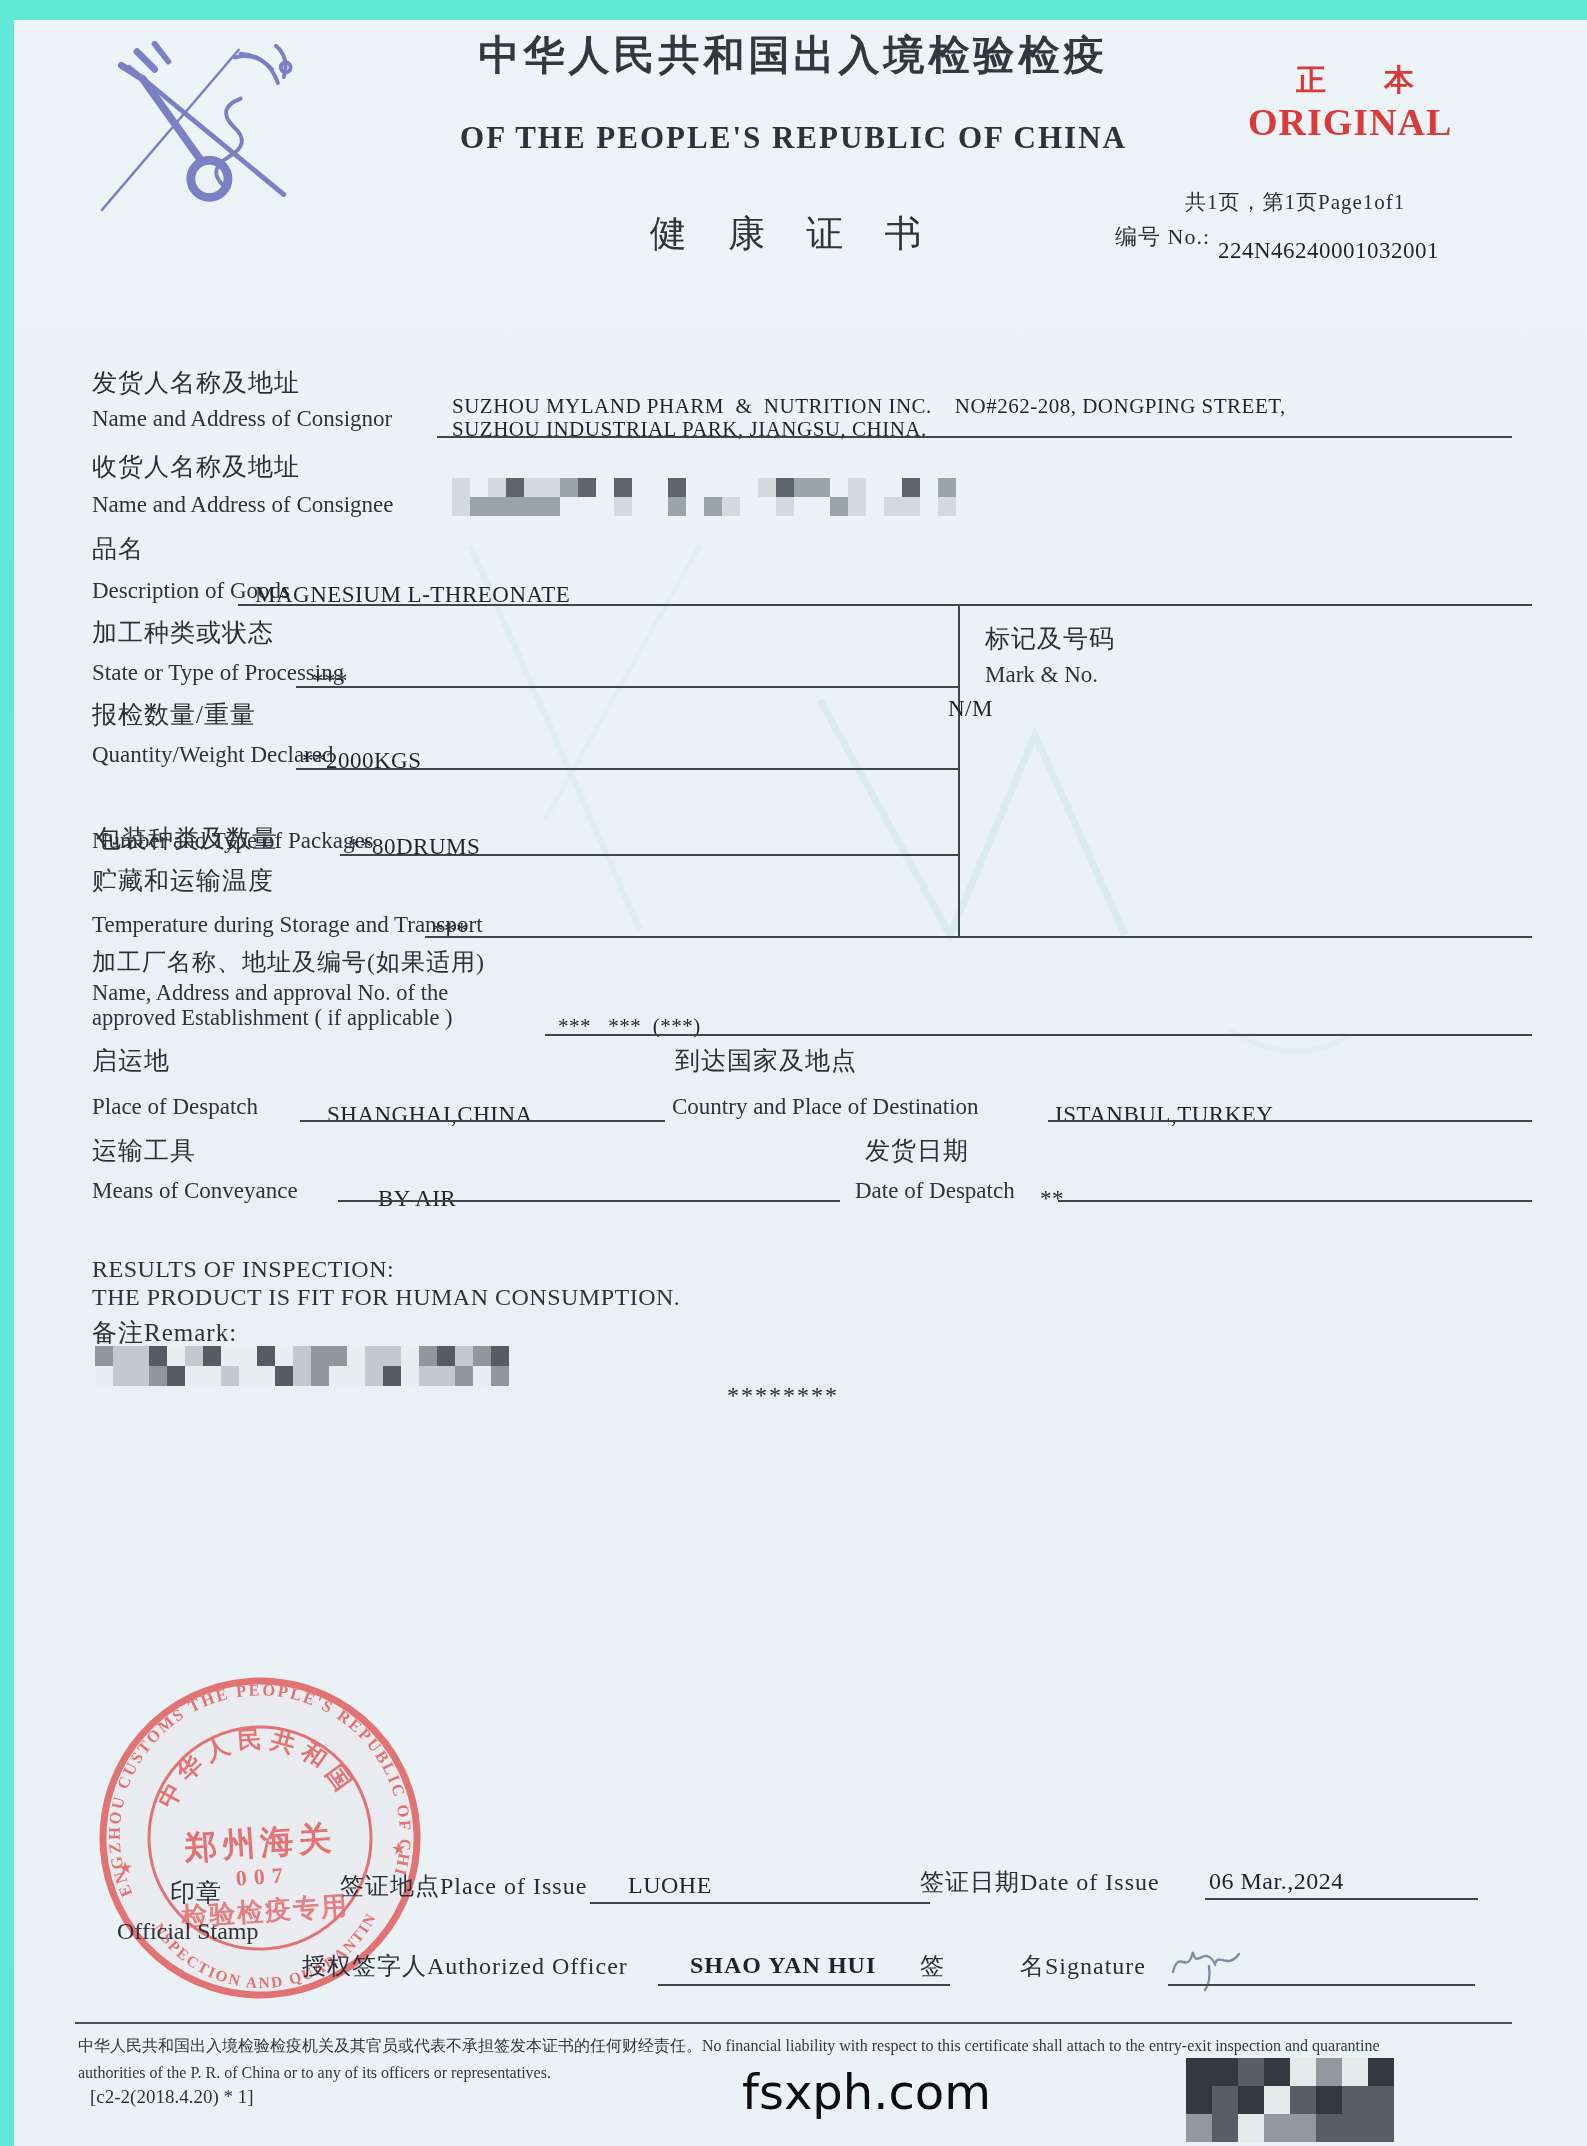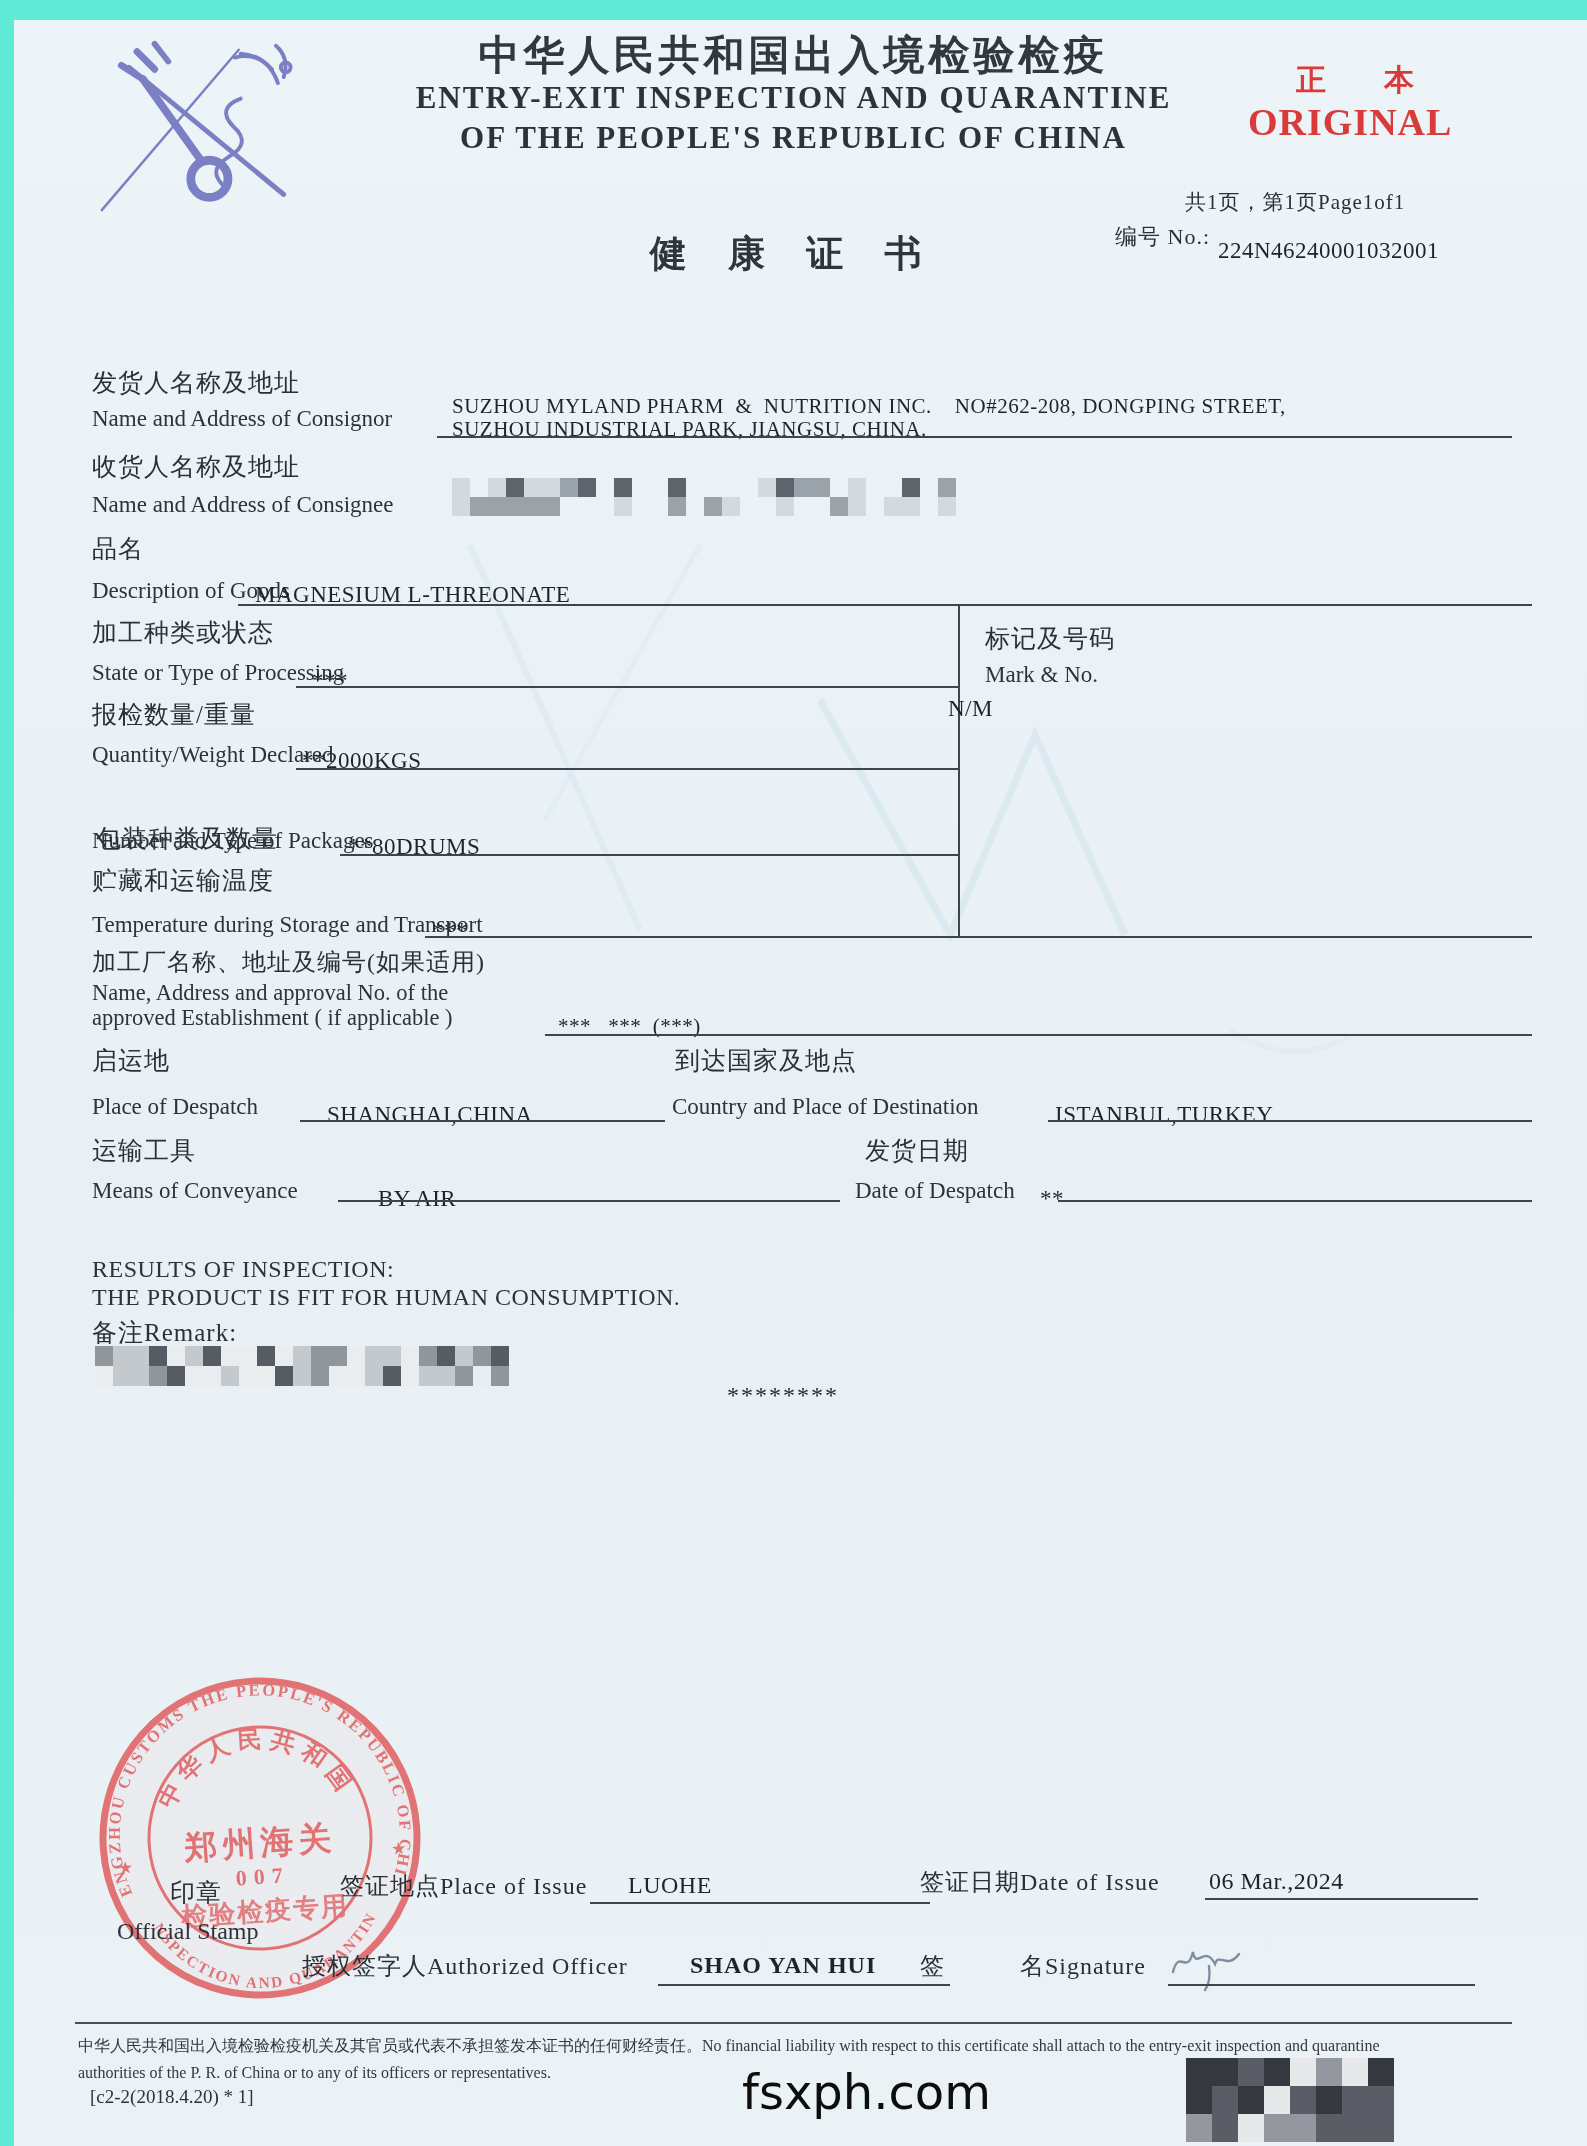--- a/index.html
+++ b/index.html
@@ -42,31 +42,30 @@
       <path d="M38,36 L196,166" stroke-width="5"></path>
       <path d="M152,68 q-26,10 -7,29 q19,17 -6,31 q-23,14 -2,31" stroke-width="4"></path>
       <path d="M190,52 q-10,-28 -38,-30" stroke-width="4"></path>
       <path d="M184,38 q-16,-18 -38,-12" stroke-width="4"></path>
       <path d="M196,46 q6,-20 -8,-32" stroke-width="4"></path>
       <circle cx="198" cy="36" r="5" stroke-width="4"></circle>
     </g>
   </svg>
 
   <div class="abs cn center" style="top:28px;font-size:41px;font-weight:bold;letter-spacing:4px;color:#33383e;">中华人民共和国出入境检验检疫</div>
-  <div class="abs en center" style="top:80px;font-size:31px;font-weight:bold;letter-spacing:2px;">ENTRY-EXIT INSPECTION AND QUARANTINE</div>
   <div class="abs en center" style="top:120px;font-size:31px;font-weight:bold;letter-spacing:2px;">OF THE PEOPLE'S REPUBLIC OF CHINA</div>
 
   <div class="abs cn red" style="left:1296px;top:60px;font-size:30px;font-weight:bold;letter-spacing:14px;">正　本</div>
   <div class="abs en red" style="left:1248px;top:100px;font-size:38px;font-weight:bold;letter-spacing:1px;">ORIGINAL</div>
 
   <div class="abs cn" style="left:1185px;top:188px;font-size:21px;">共1页，第1页Page1of1</div>
   <div class="abs cn" style="left:1115px;top:222px;font-size:22px;">编号 No.:</div>
   <div class="abs val" style="left:1218px;top:238px;font-size:23px;">224N46240001032001</div>
 
-  <div class="abs cn center" style="top:229px;font-size:37px;font-weight:bold;letter-spacing:16px;color:#30353b;">健 康 证 书</div>
+  <div class="abs cn center" style="top:209px;font-size:37px;font-weight:normal;letter-spacing:16px;color:#30353b;">健 康 证 书</div>
 
   <div class="abs cn" style="left:92px;top:366px;">发货人名称及地址</div>
   <div class="abs en" style="left:92px;top:406px;">Name and Address of Consignor</div>
   <div class="abs val" style="left:452px;top:394px;font-size:21px;">SUZHOU MYLAND PHARM  &amp;  NUTRITION INC.    NO#262-208, DONGPING STREET,</div>
   <div class="abs val" style="left:452px;top:417px;font-size:21px;">SUZHOU INDUSTRIAL PARK, JIANGSU, CHINA.</div>
   <div class="uline" style="left:437px;top:436px;width:1075px;"></div>
 
   <div class="abs cn" style="left:92px;top:450px;">收货人名称及地址</div>
   <div class="abs en" style="left:92px;top:492px;">Name and Address of Consignee</div>
   <div class="mosaic" style="left:452px;top:478px;width:540px;height:38px;grid-template-columns:repeat(30,1fr);grid-template-rows:repeat(2,1fr);">

